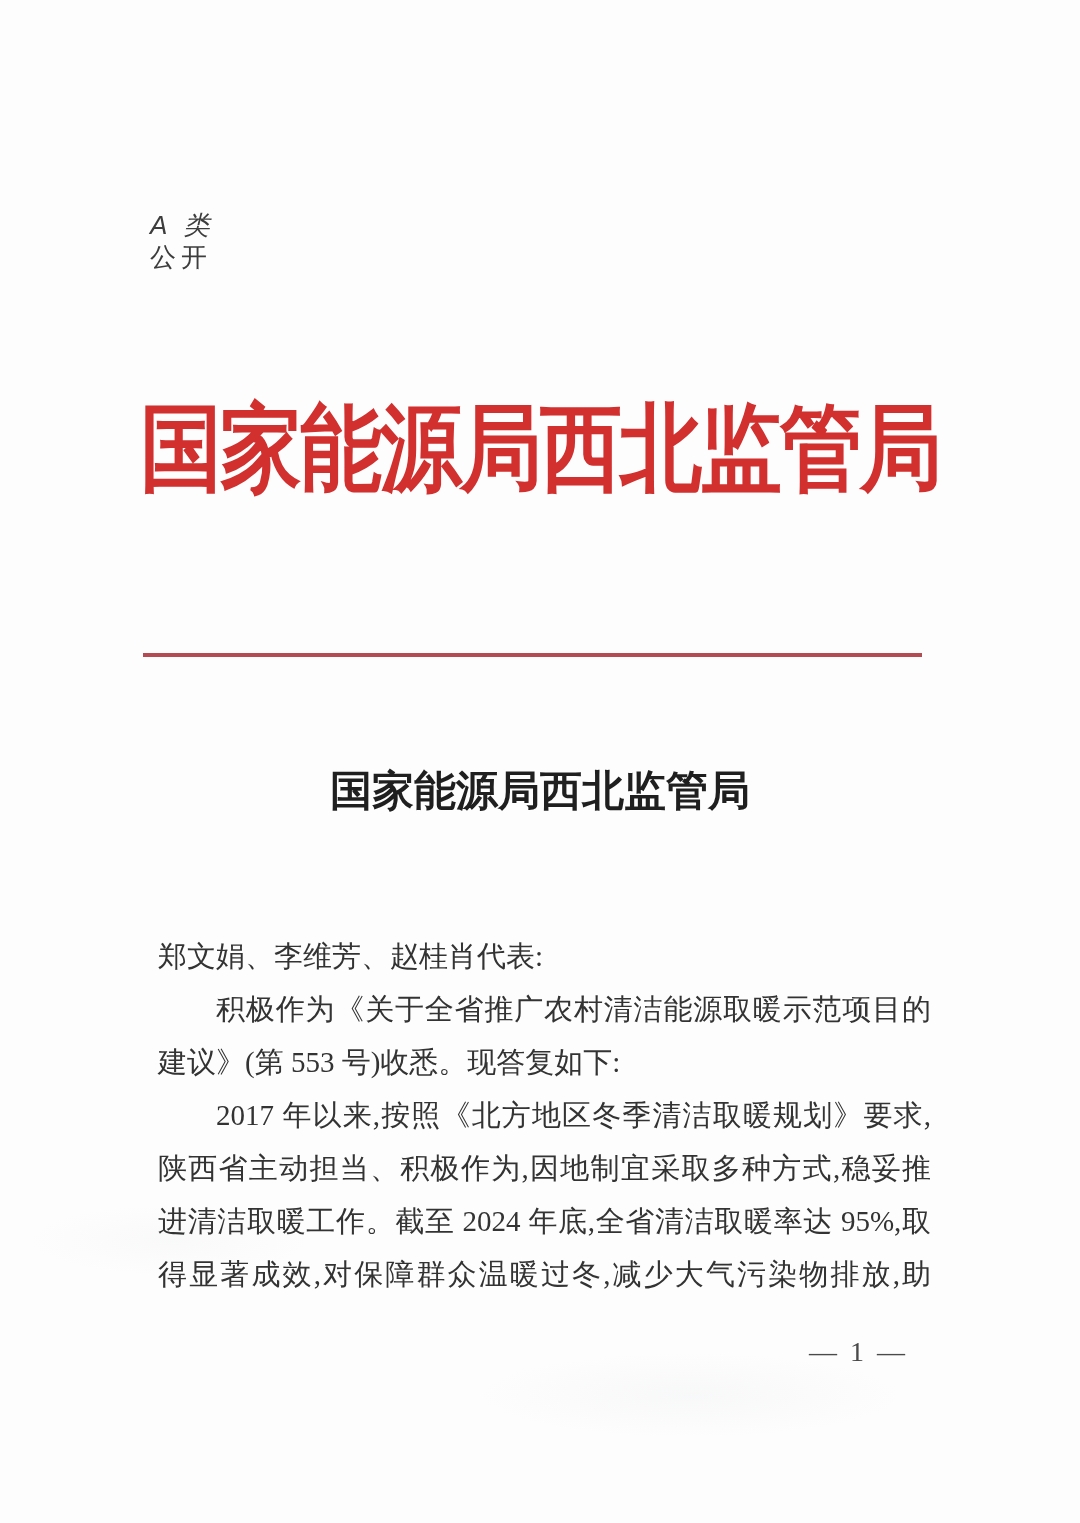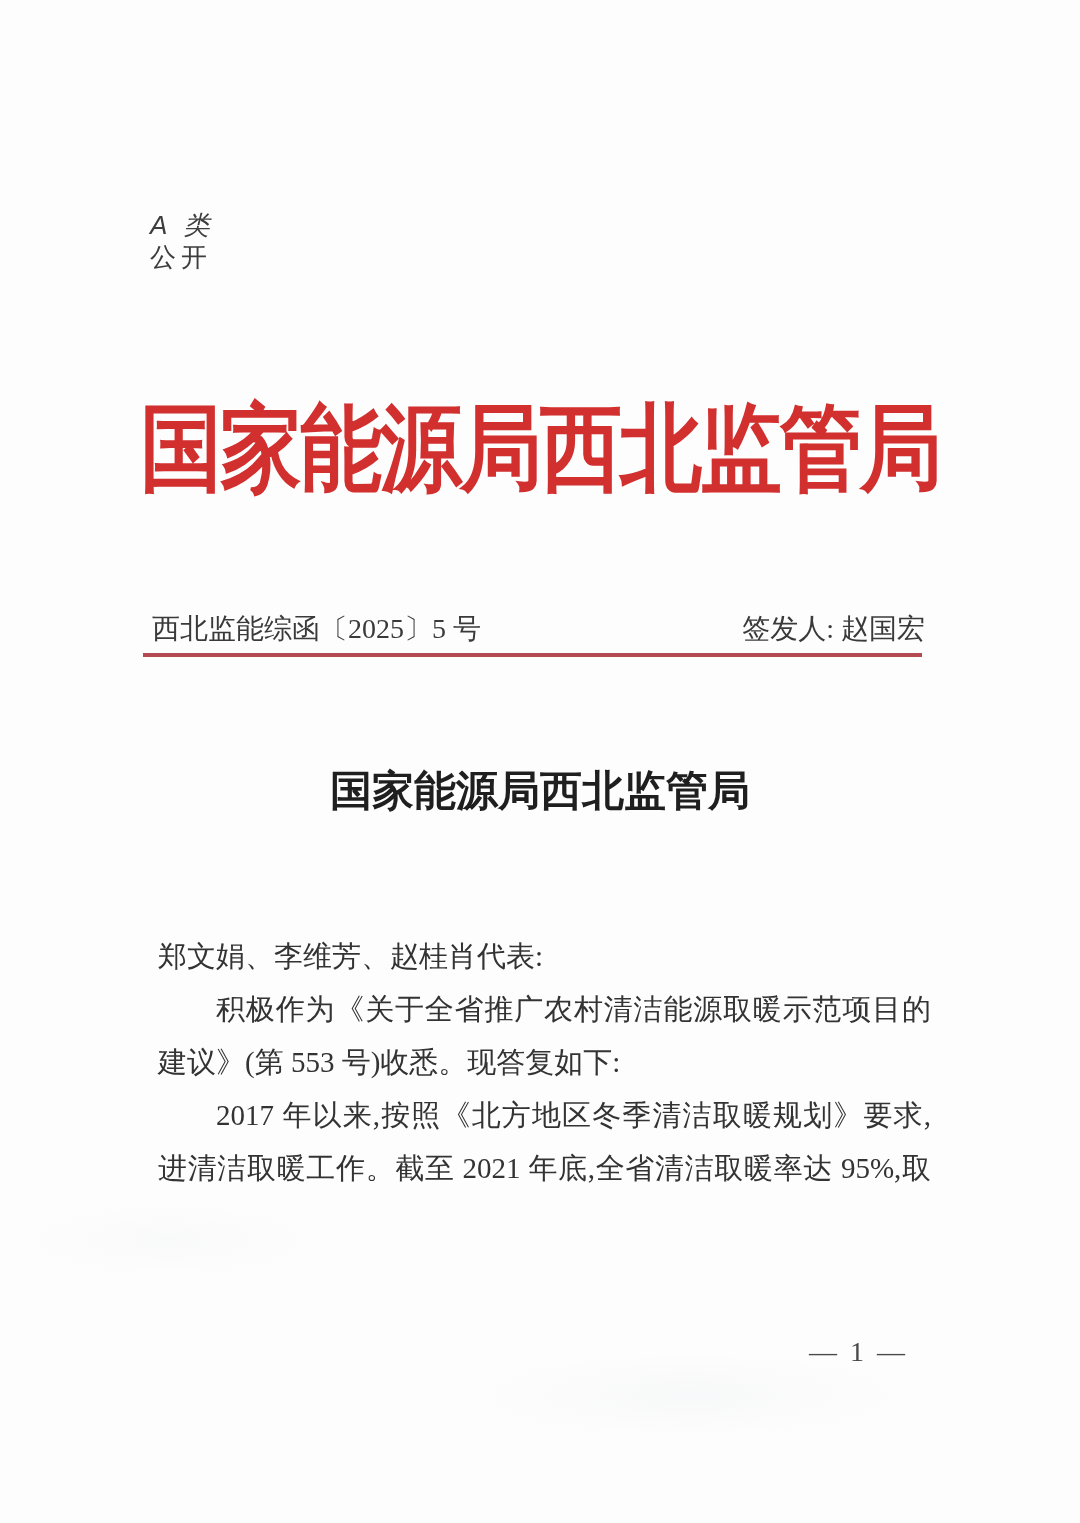--- a/index.html
+++ b/index.html
@@ -72,34 +72,32 @@
 <body>
 
 <div class="page">
 
   <div class="classification">A 类</div>
 
   <div class="disclosure">公开</div>
 
   <div class="agency-title">国家能源局西北监管局</div>
 
-  <div class="docnum-row">
-    <span>西北监能综函〔2025〕5 号</span>
-    <span>签发人: 赵国宏</span>
-  </div>
 
   <div class="red-rule"></div>
 
   <div class="doc-title">
     <div>国家能源局西北监管局</div>
   </div>
 
   <div class="body-text">
     <div class="line">郑文娟、李维芳、赵桂肖代表:</div>
     <div class="line justify indent">积极作为《关于全省推广农村清洁能源取暖示范项目的</div>
     <div class="line">建议》(第 553 号)收悉。现答复如下:</div>
     <div class="line justify indent">2017 年以来,按照《北方地区冬季清洁取暖规划》要求,</div>
-    <div class="line justify">进清洁取暖工作。截至 2021 年底,全省清洁取暖率达 95%,取</div>
+    <div class="line justify">陕西省主动担当、积极作为,因地制宜采取多种方式,稳妥推</div>
+    <div class="line justify">进清洁取暖工作。截至 2024 年底,全省清洁取暖率达 95%,取</div>
+    <div class="line justify">得显著成效,对保障群众温暖过冬,减少大气污染物排放,助</div>
   </div>
 
   <div class="page-number">— 1 —</div>
 
 </div>
 
 </body></html>

